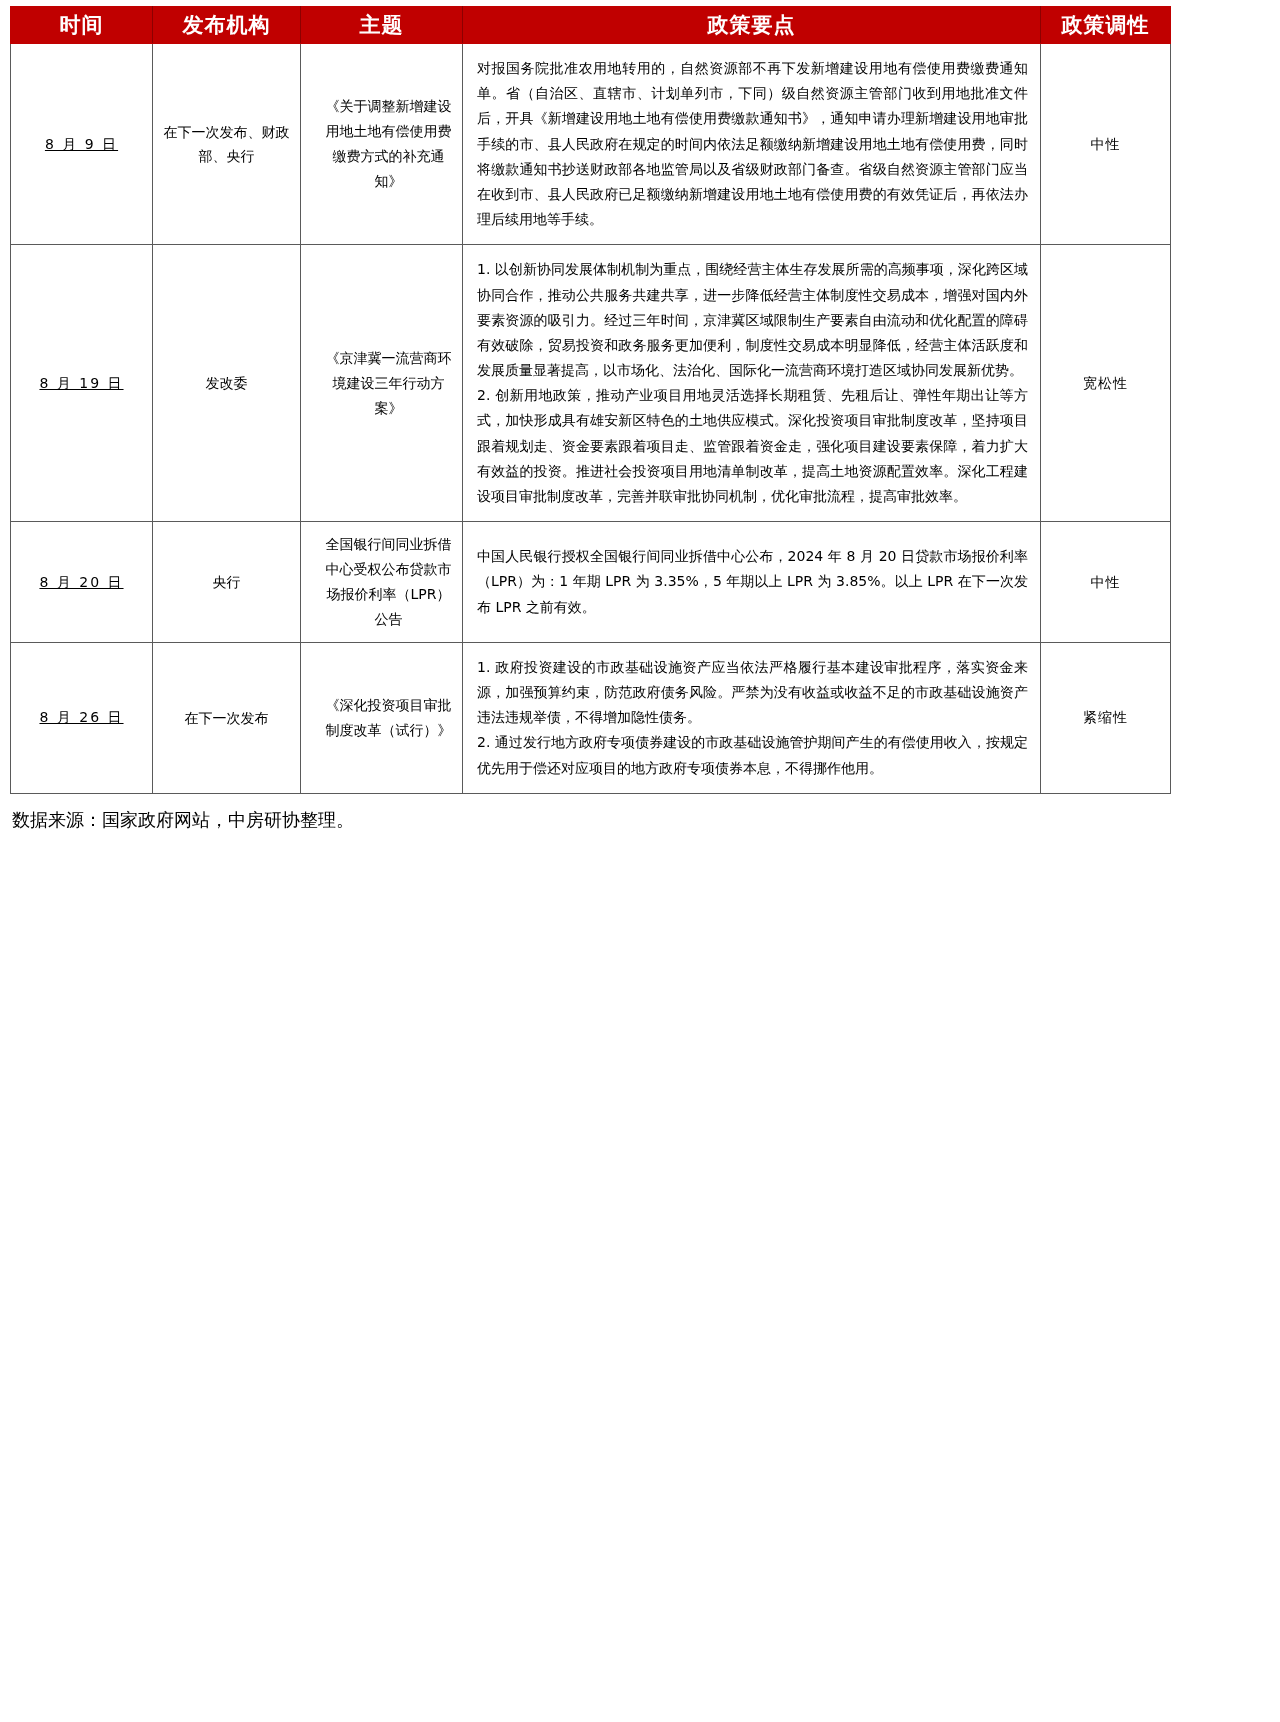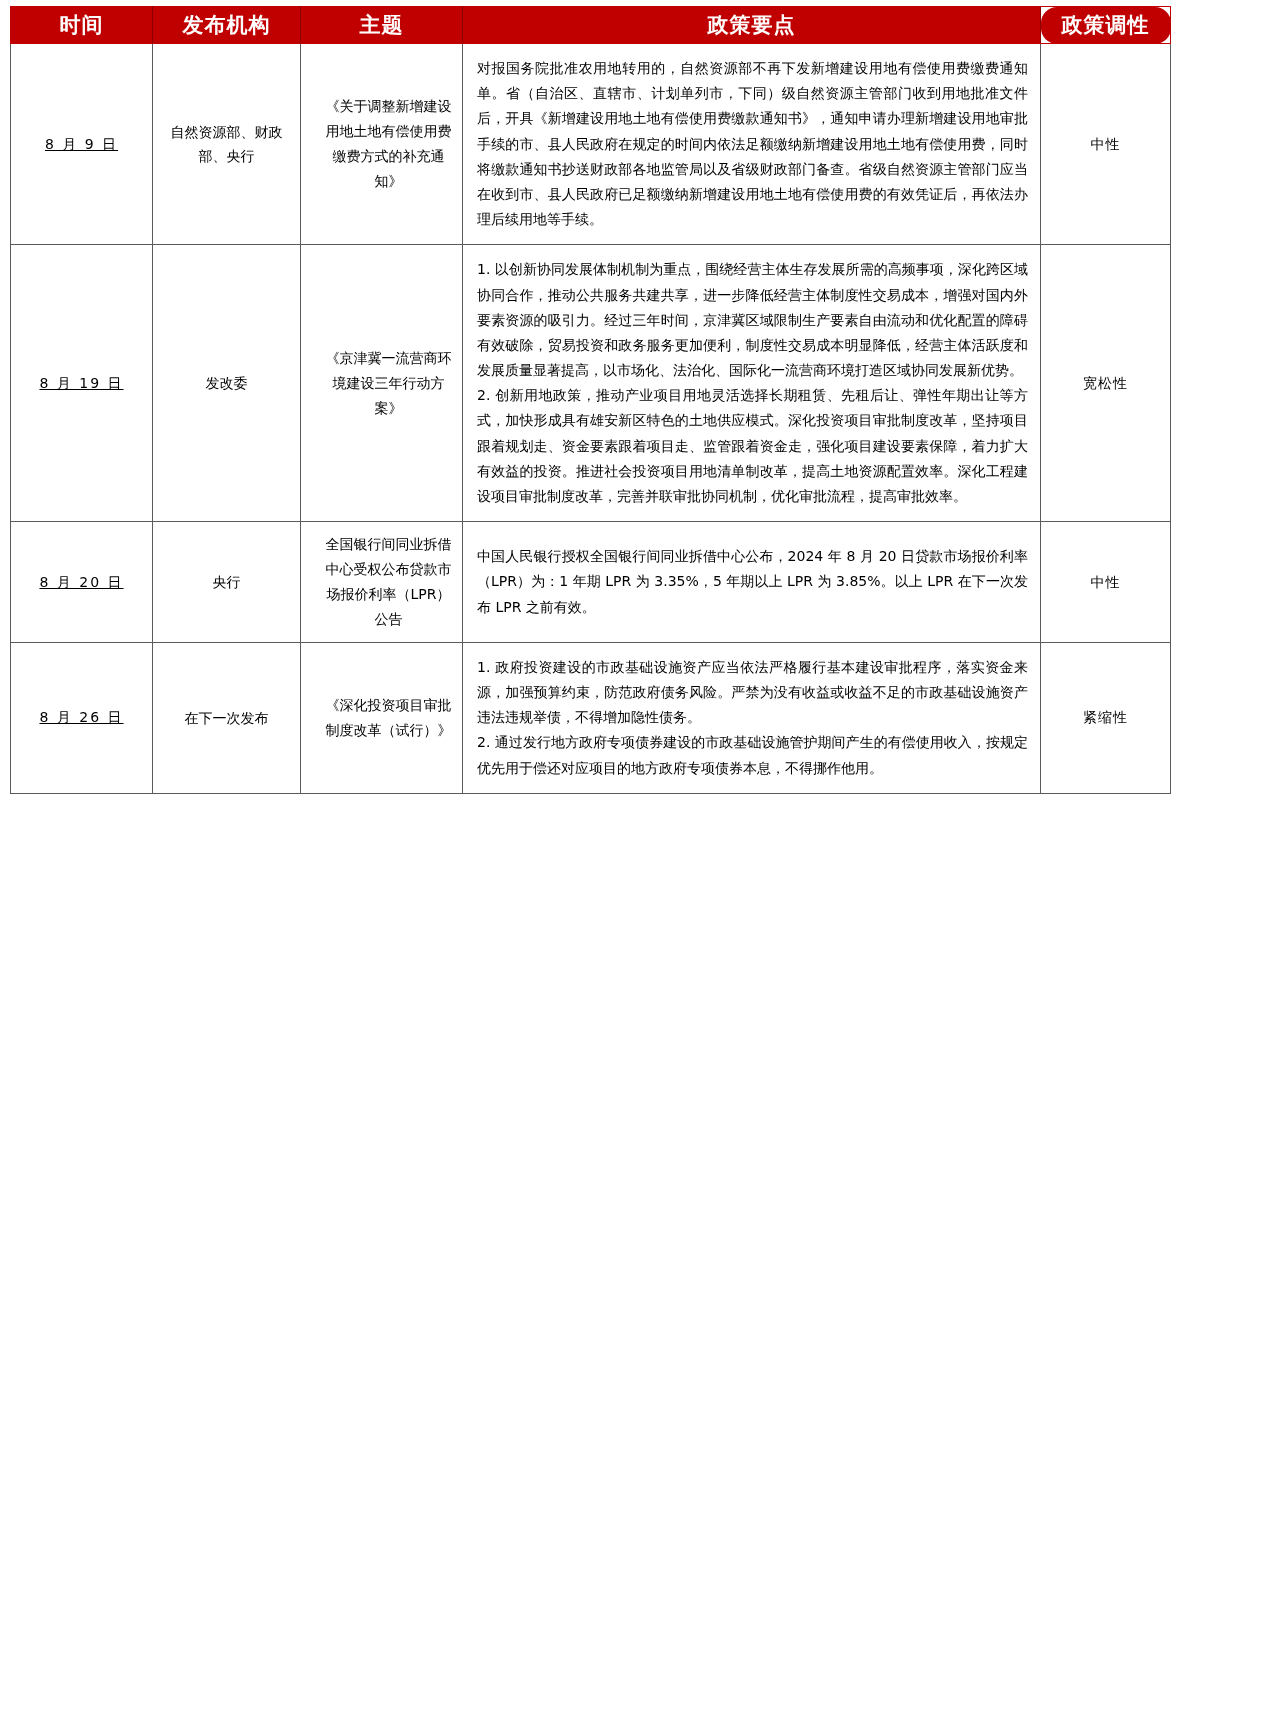--- a/index.html
+++ b/index.html
@@ -35,21 +35,21 @@
     font-size: 21px;
     font-weight: bold;
     letter-spacing: 1px;
     text-align: center;
     vertical-align: middle;
     height: 31px;
     padding: 4px 6px;
     border: 1px solid #C00000;
     border-right: 1px solid #8d0000;
   }
-  thead th:last-child { border-right: 1px solid #C00000; border-radius: 16px; }
+  thead th:last-child { border-right: 1px solid #C00000; }
 
   tbody td {
     border: 1px solid #5a5a5a;
     vertical-align: middle;
     padding: 10px 8px;
     font-size: 14px;
     line-height: 1.78;
   }
   td.cell-time, td.cell-org, td.cell-topic, td.cell-tone {
     text-align: center;
@@ -92,21 +92,21 @@
         <th>时间</th>
         <th>发布机构</th>
         <th>主题</th>
         <th>政策要点</th>
         <th>政策调性</th>
       </tr>
     </thead>
     <tbody>
       <tr>
         <td class="cell-time">8 月 9 日</td>
-        <td class="cell-org">自然资源部、财政部、央行</td>
+        <td class="cell-org">在下一次发布、财政部、央行</td>
         <td class="cell-topic">《关于调整新增建设用地土地有偿使用费缴费方式的补充通知》</td>
         <td class="cell-points">对报国务院批准农用地转用的，自然资源部不再下发新增建设用地有偿使用费缴费通知单。省（自治区、直辖市、计划单列市，下同）级自然资源主管部门收到用地批准文件后，开具《新增建设用地土地有偿使用费缴款通知书》，通知申请办理新增建设用地审批手续的市、县人民政府在规定的时间内依法足额缴纳新增建设用地土地有偿使用费，同时将缴款通知书抄送财政部各地监管局以及省级财政部门备查。省级自然资源主管部门应当在收到市、县人民政府已足额缴纳新增建设用地土地有偿使用费的有效凭证后，再依法办理后续用地等手续。</td>
         <td class="cell-tone">中性</td>
       </tr>
       <tr>
         <td class="cell-time">8 月 19 日</td>
         <td class="cell-org">发改委</td>
         <td class="cell-topic">《京津冀一流营商环境建设三年行动方案》</td>
         <td class="cell-points">
             <p>1. 以创新协同发展体制机制为重点，围绕经营主体生存发展所需的高频事项，深化跨区域协同合作，推动公共服务共建共享，进一步降低经营主体制度性交易成本，增强对国内外要素资源的吸引力。经过三年时间，京津冀区域限制生产要素自由流动和优化配置的障碍有效破除，贸易投资和政务服务更加便利，制度性交易成本明显降低，经营主体活跃度和发展质量显著提高，以市场化、法治化、国际化一流营商环境打造区域协同发展新优势。</p>
@@ -127,14 +127,15 @@
         <td class="cell-topic">《深化投资项目审批制度改革（试行）》</td>
         <td class="cell-points">
             <p>1. 政府投资建设的市政基础设施资产应当依法严格履行基本建设审批程序，落实资金来源，加强预算约束，防范政府债务风险。严禁为没有收益或收益不足的市政基础设施资产违法违规举债，不得增加隐性债务。</p>
             <p>2. 通过发行地方政府专项债券建设的市政基础设施管护期间产生的有偿使用收入，按规定优先用于偿还对应项目的地方政府专项债券本息，不得挪作他用。</p>
           </td>
         <td class="cell-tone">紧缩性</td>
       </tr>
     </tbody>
   </table>
 
+  <div class="source-note">数据来源：国家政府网站，中房研协整理。</div>
 
 </div>
 
 </body></html>

